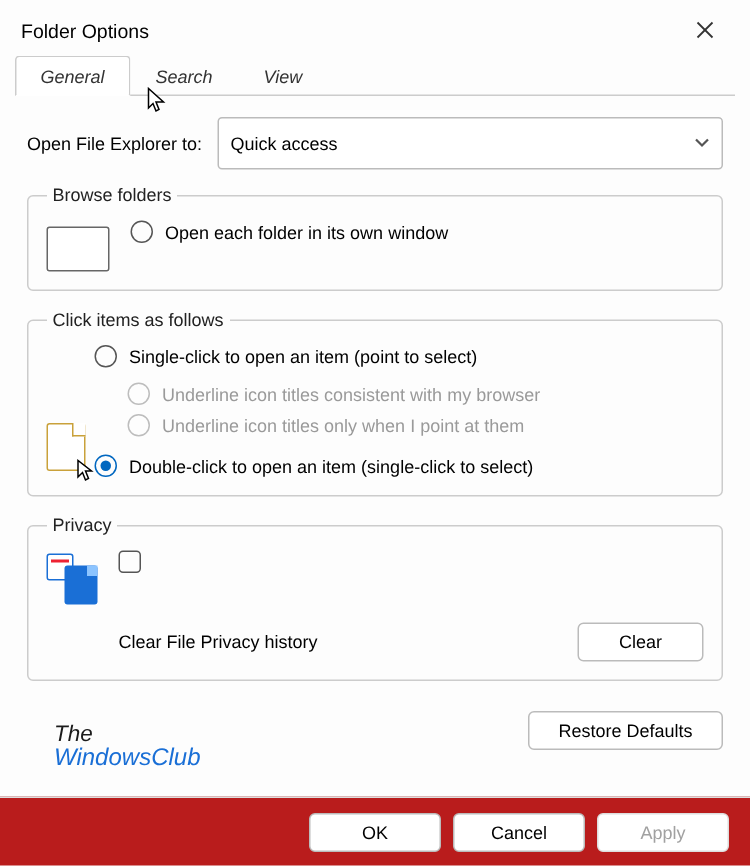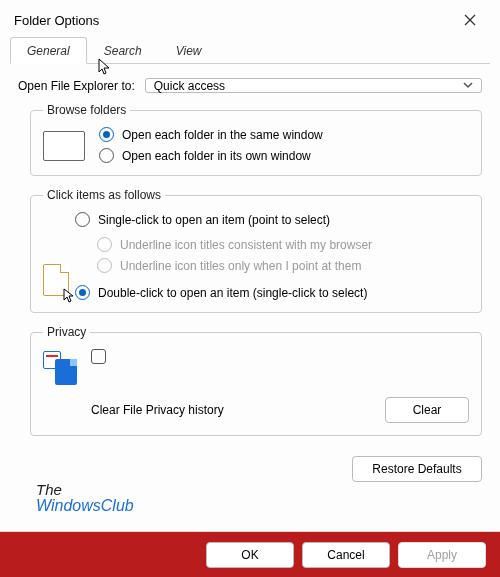--- a/index.html
+++ b/index.html
@@ -33,26 +33,26 @@
     border:1px solid #ccc; border-bottom:1px solid #fff; background:#fff;
     border-radius:3px 3px 0 0;
   }
   .cursor-ptr {
     position:absolute; left:88px; top:22px; pointer-events:none;
   }
   .content { padding: 14px 18px 8px 18px; }
   .row-open { display:flex; align-items:center; gap:10px; margin-bottom:10px; }
   .row-open label { font-size:12px; }
   .select {
-    flex:1; height:15px; border:1px solid #bbb; border-radius:3px; display:flex;
+    flex:1; height:35px; border:1px solid #bbb; border-radius:3px; display:flex;
     align-items:center; justify-content:space-between; padding:0 8px; background:#fff;
   }
   .chev svg{width:10px;height:10px;stroke:#555;stroke-width:1.5;fill:none;}
   fieldset {
-    border:1px solid #ccc; border-radius:4px; margin:0 0 12px 12px; padding:10px 12px 12px 12px;
+    border:1px solid #ccc; border-radius:4px; margin:0 0 12px 0; padding:10px 12px 12px 12px;
     position:relative;
   }
   legend { font-size:12px; padding:0 4px; color:#222; }
   .browse-row { display:flex; align-items:flex-start; gap:14px; }
   .folder-thumb {
     width:42px; height:30px; border:1.5px solid #666; border-radius:2px; margin-top:4px;
     background:#fff;
   }
   .radios { display:flex; flex-direction:column; gap:6px; }
   .radio, .check { display:flex; align-items:center; gap:8px; font-size:12px; }
@@ -140,24 +140,20 @@
             </svg></span>
       </div>
     </div>
 
     <fieldset>
       <legend>Browse folders</legend>
       <div class="browse-row">
         <div class="folder-thumb"></div>
         <div class="radios">
           <label class="radio">
-            <span class="bub sel"></span>
-            <span>Open each folder in the same window</span>
-          </label>
-          <label class="radio">
             <span class="bub"></span>
             <span>Open each folder in its own window</span>
           </label>
         </div>
       </div>
     </fieldset>
 
     <fieldset>
       <legend>Click items as follows</legend>
       <div class="click-row">

